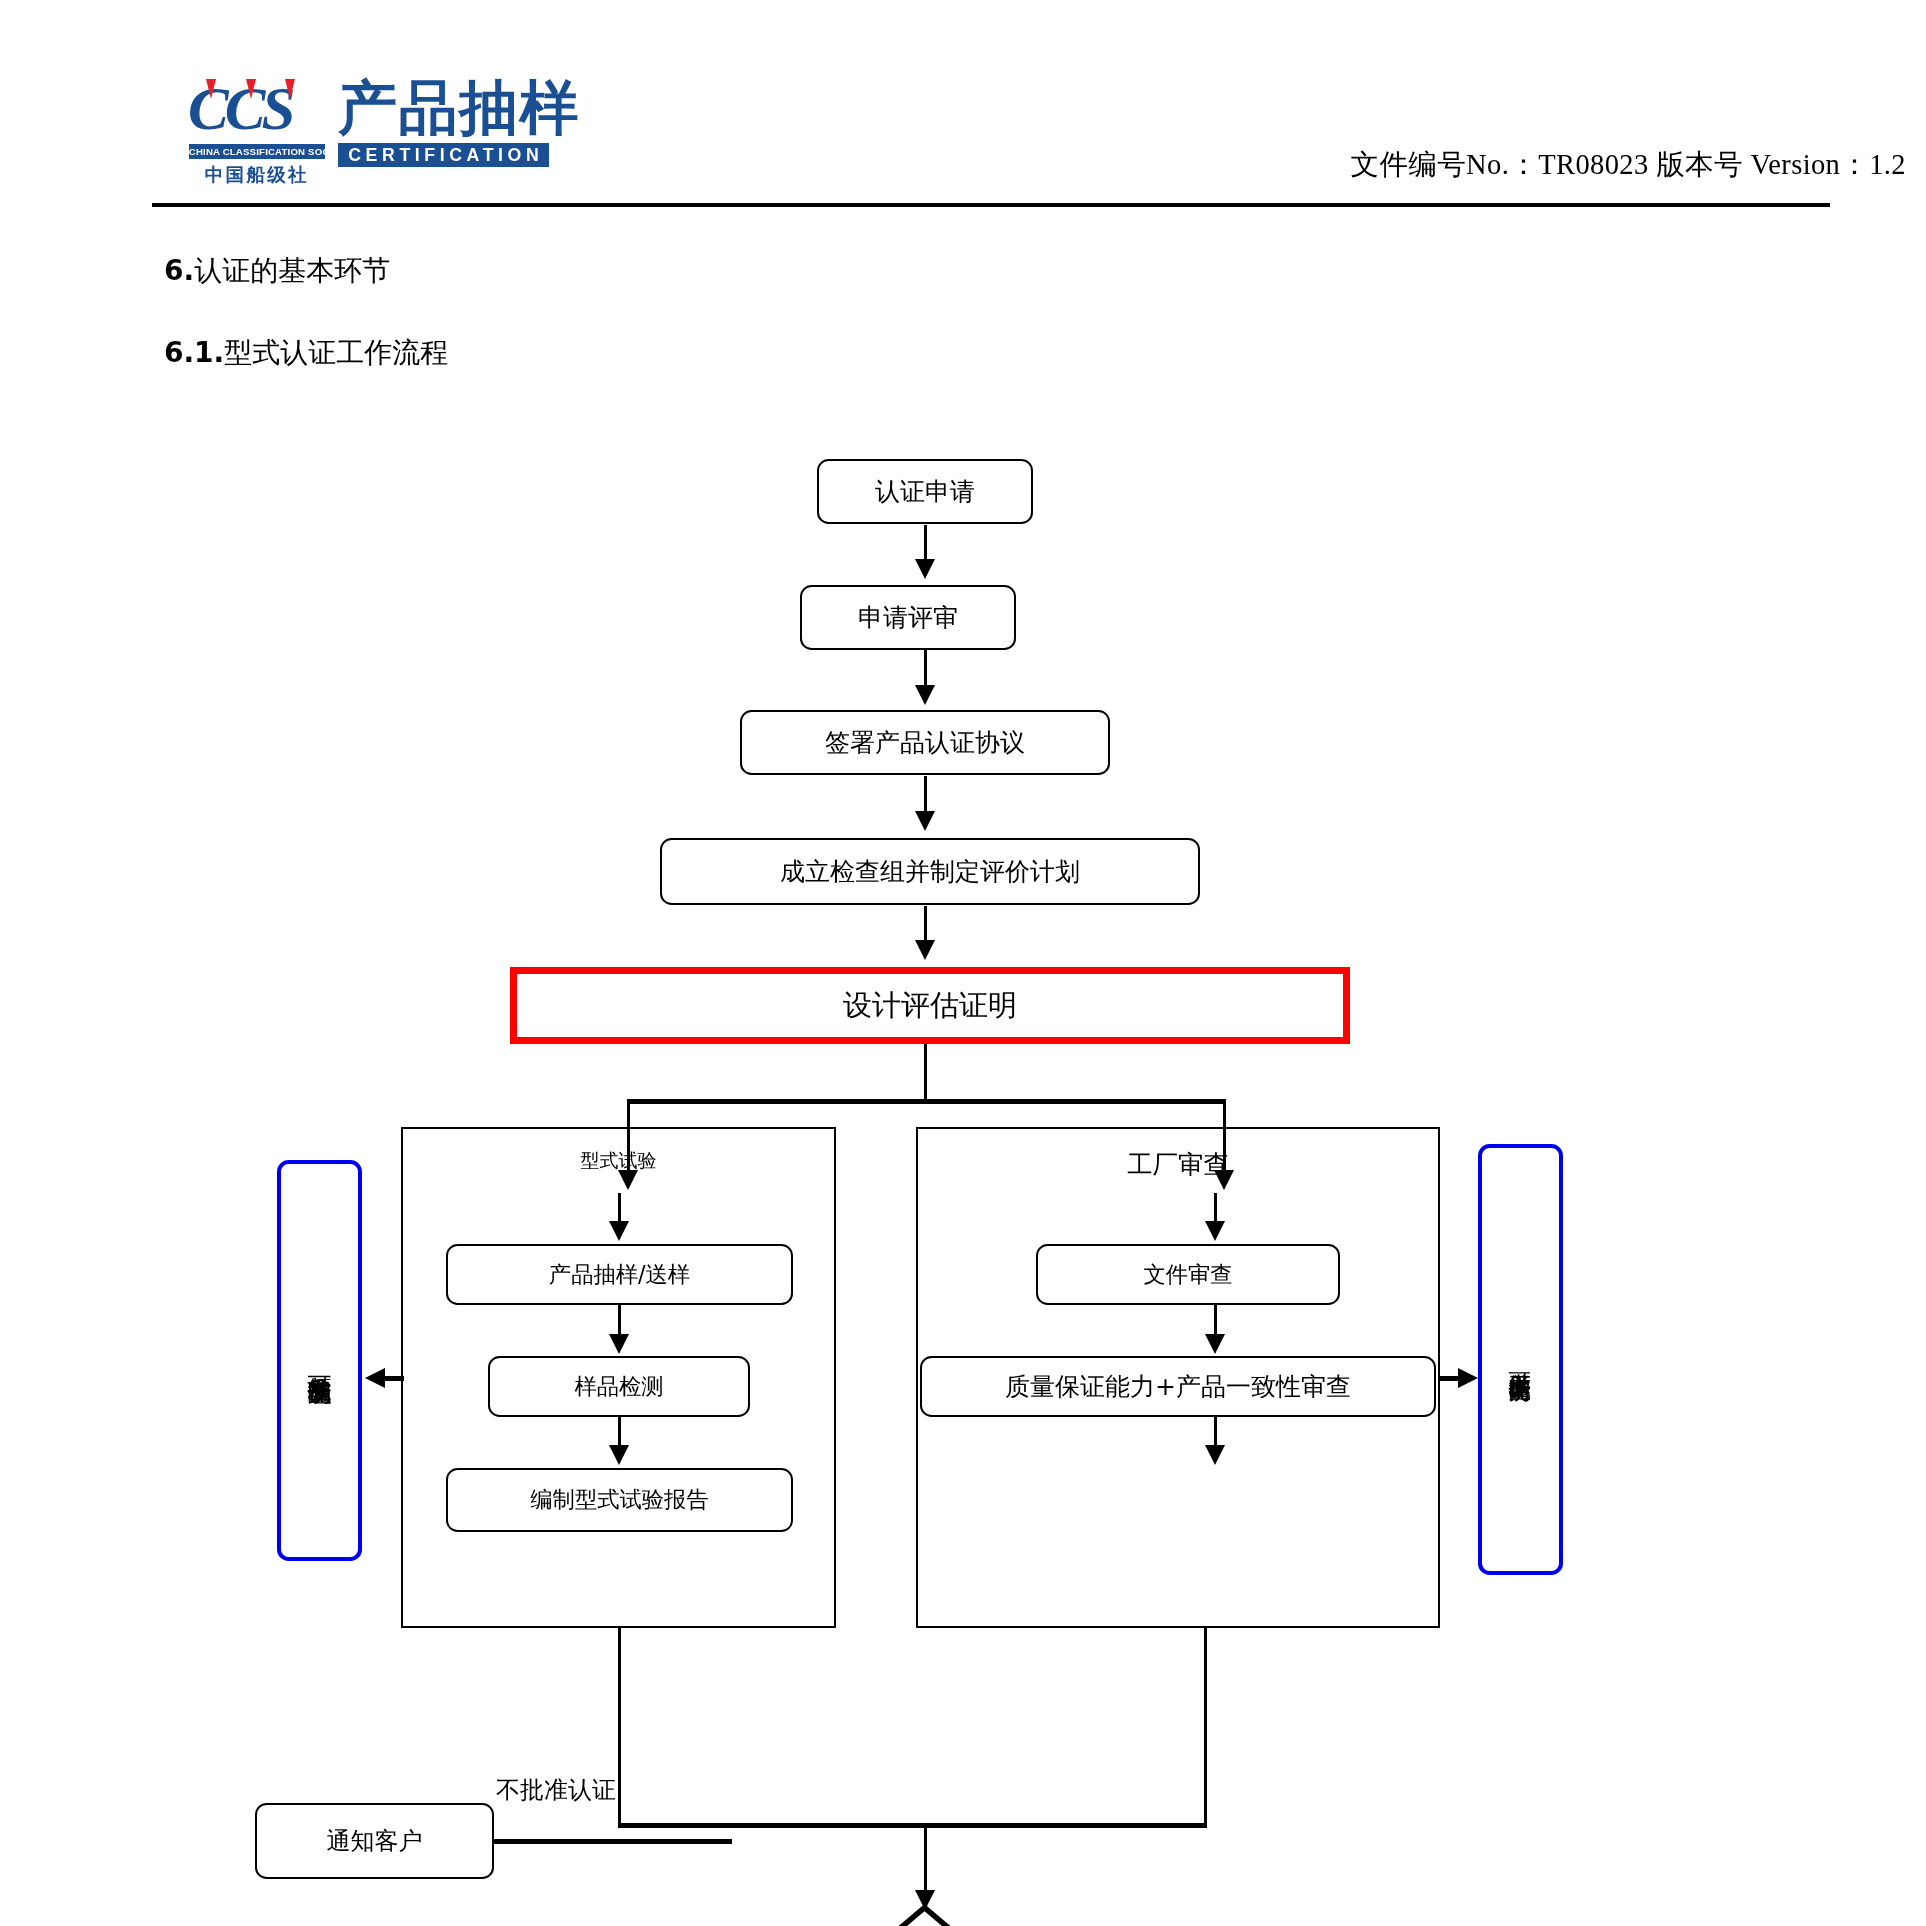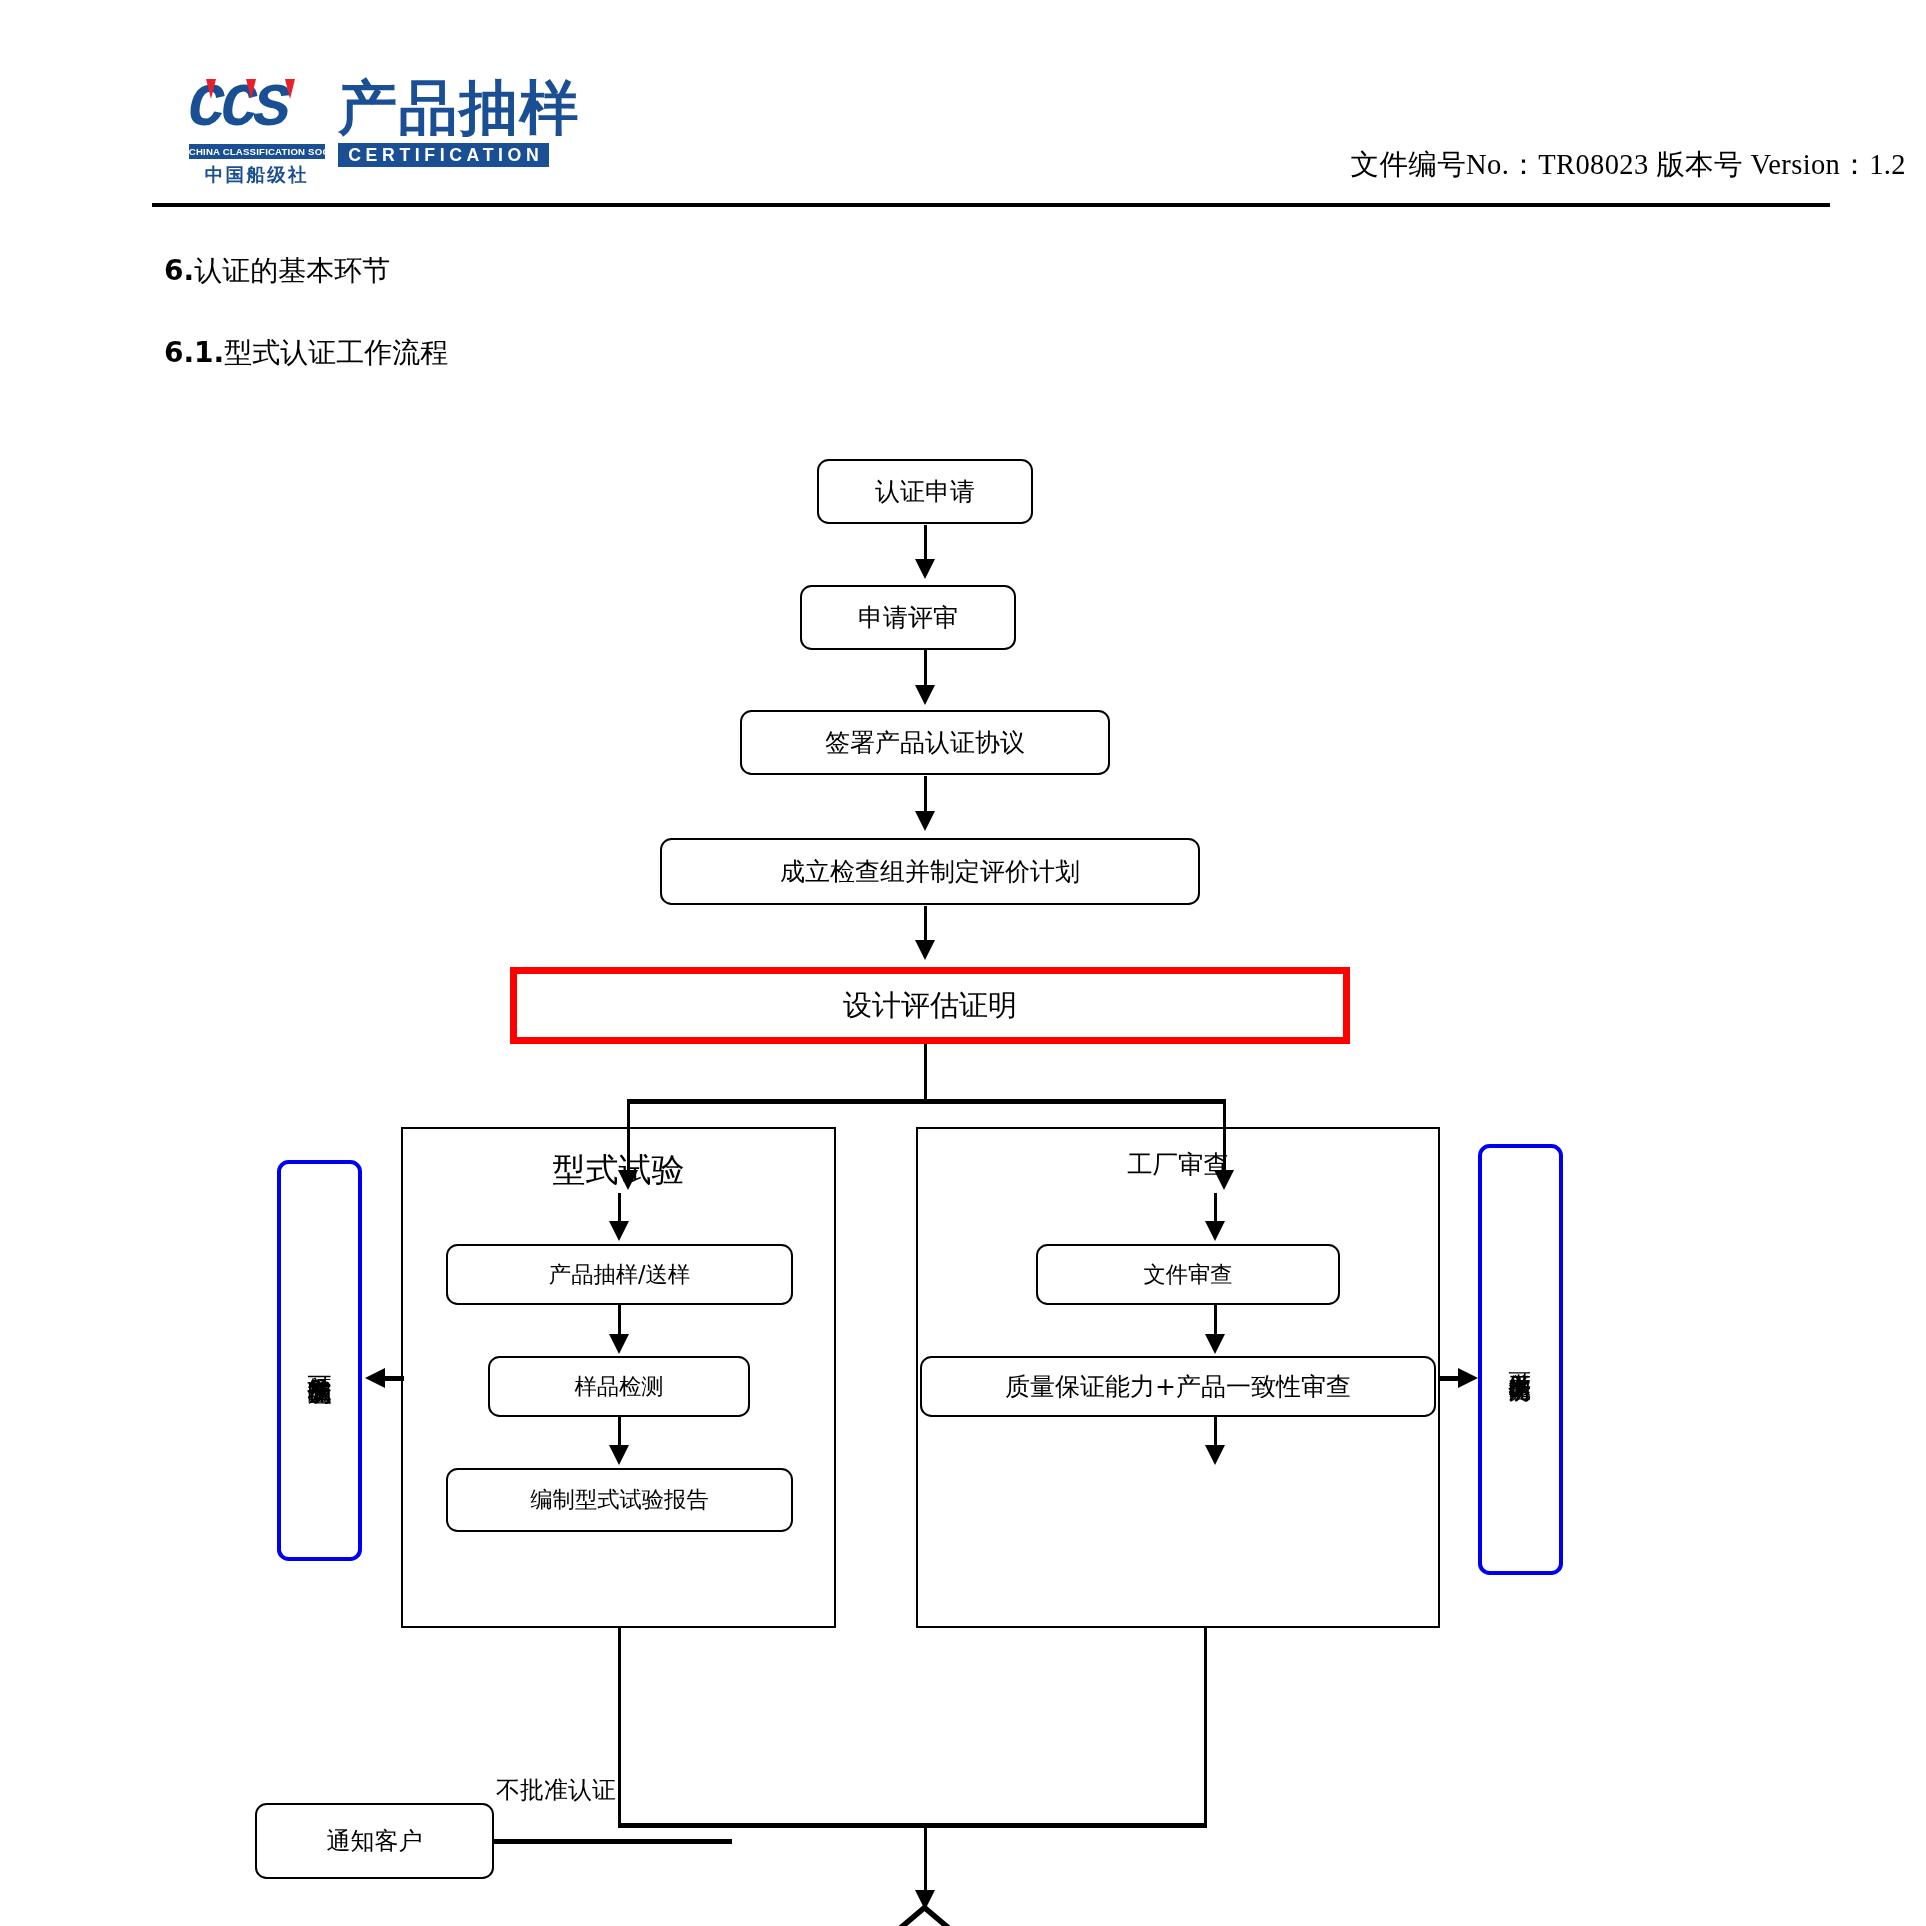--- a/index.html
+++ b/index.html
@@ -33,21 +33,21 @@
     top: 76px;
     width: 362px;
     height: 92px;
   }
   .logo-ccs {
     position: absolute;
     left: 0; top: 0;
     width: 143px;
     height: 67px;
     color: #1B4F94;
-    font-family: Liberation Mono, monospace;
+    font-family: Liberation Serif, serif;
     font-weight: bold;
     font-size: 61px;
     font-style: italic;
     letter-spacing: -3.9px;
     line-height: 65px;
   }
   .logo-redmarks {
     position: absolute;
     left: 16px;
     top: 3.1px;
@@ -308,21 +308,21 @@
     </div>
 
     <div class="ln" style="left:924px; top:1044px; width:2.7px; height:58px;"></div>
     <div class="ln" style="left:627px; top:1099px; width:599px; height:5.4px;"></div>
     <div class="ln" style="left:627px; top:1099px; width:2.7px; height:77px;"></div>
     <div class="arrow-down" style="left:618px; top:1170px;"></div>
     <div class="ln" style="left:1223px; top:1099px; width:2.7px; height:77px;"></div>
     <div class="arrow-down" style="left:1214px; top:1170px;"></div>
 
     <div class="node plain" style="left:401px; top:1127px; width:435px; height:501px;"></div>
-    <div class="grouplabel" style="left:401px; top:1148px; width:435px; font-size:33px;">型式试验</div>
+    <div class="grouplabel" style="left:401px; top:1148px; width:435px; font-size:19px;">型式试验</div>
 
     <div class="ln" style="left:618px; top:1193px; width:2.7px; height:35px;"></div>
     <div class="arrow-down" style="left:609px; top:1221px;"></div>
 
     <div class="node rounded" style="left:446px; top:1244px; width:347px; height:61px; font-size:22.3px;">
       <span>产品抽样/送样</span>
     </div>
     <div class="ln" style="left:618px; top:1305px; width:2.7px; height:35px;"></div>
     <div class="arrow-down" style="left:609px; top:1334px;"></div>
 

